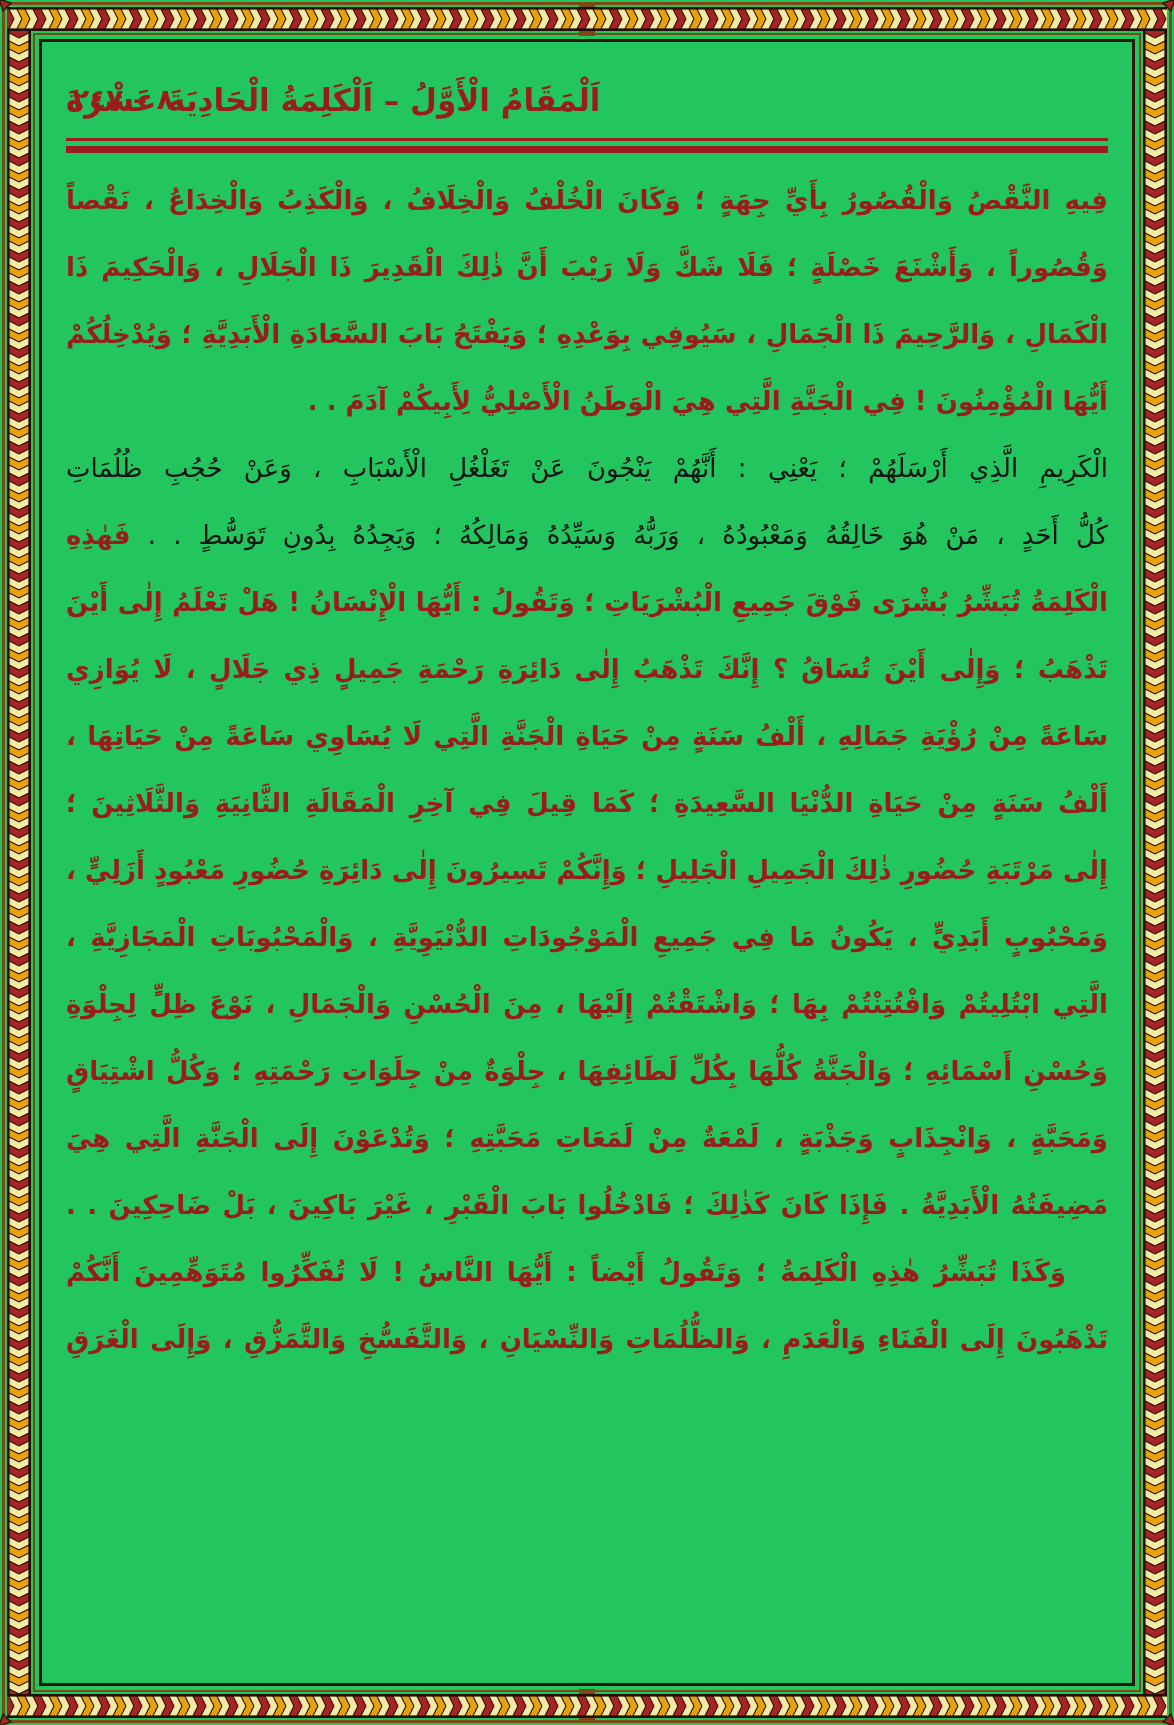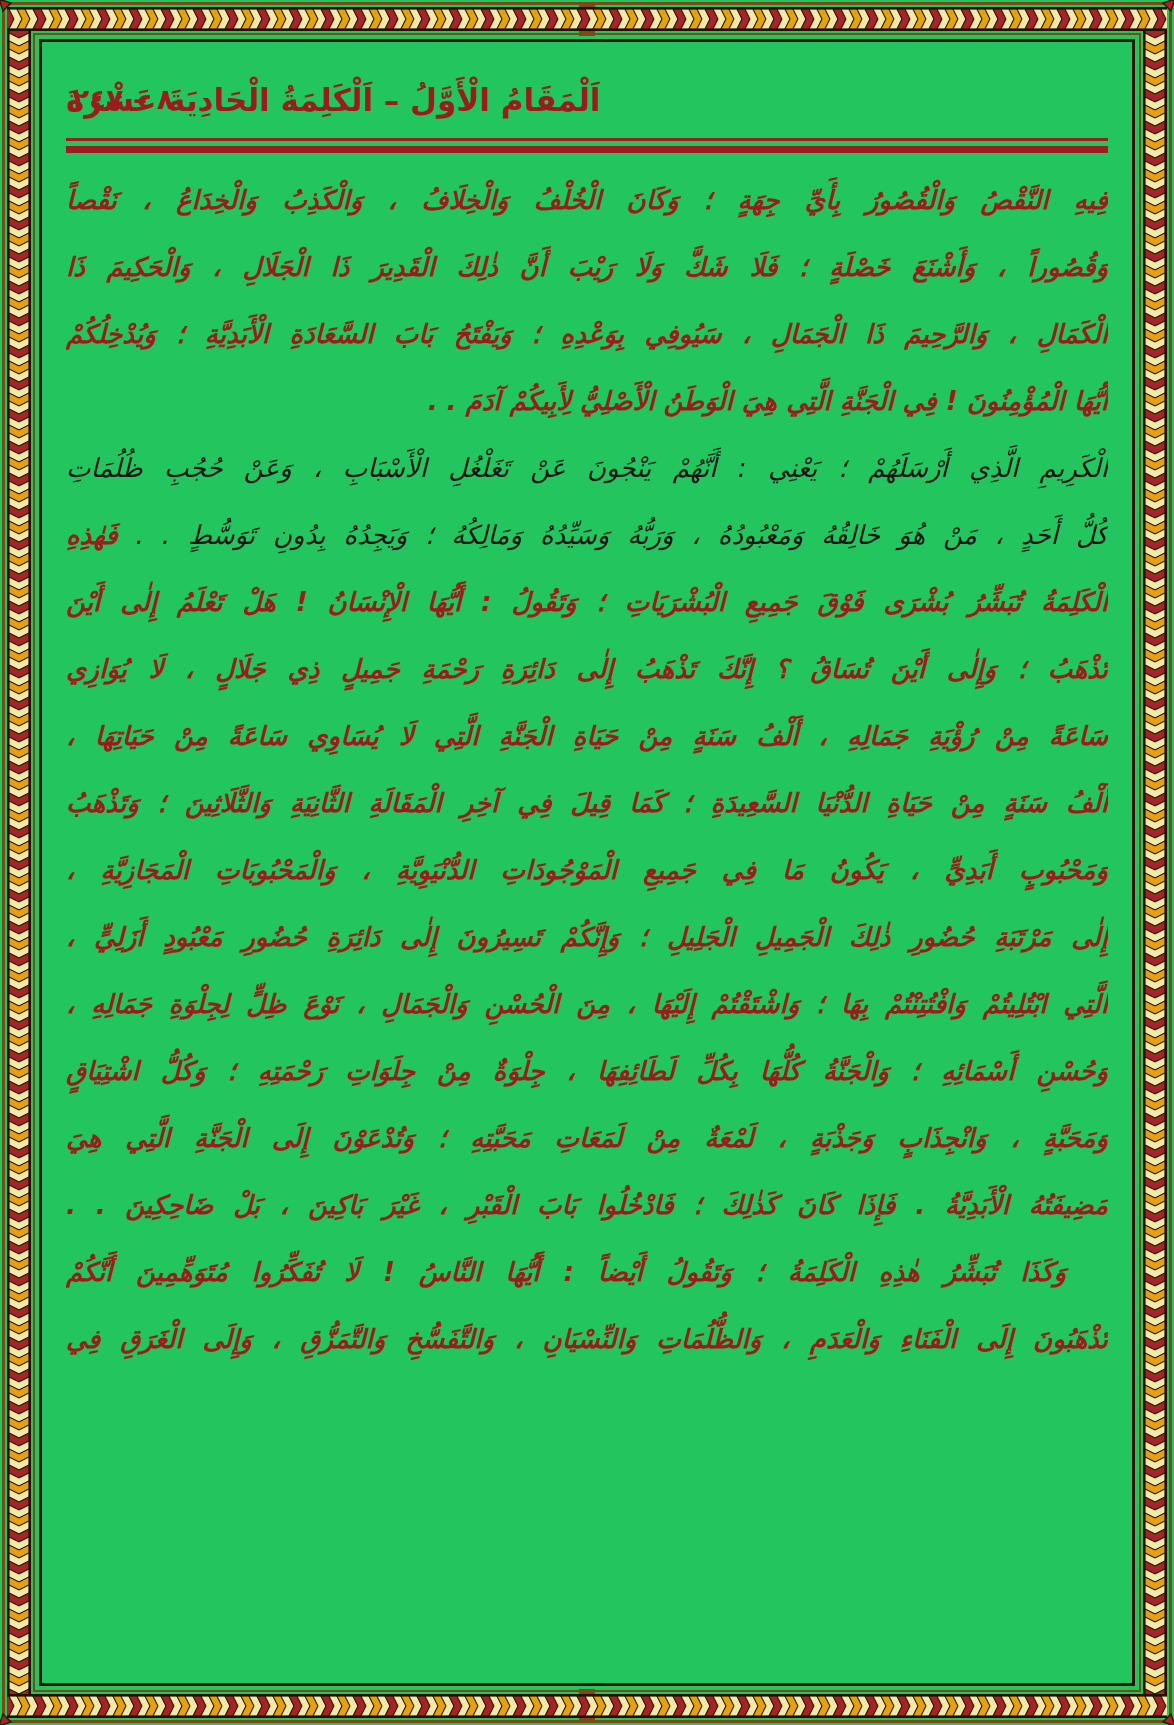--- a/index.html
+++ b/index.html
@@ -58,21 +58,21 @@
     position:absolute;left:6px;top:0;
     font-size:28px;font-weight:bold;
     color:var(--text-red);
     line-height:52px;
     direction:rtl;
   }
   .rules{margin-top:12px;}
   .rule-thin{height:3px;background:var(--rule-red);}
   .rule-gap{height:5px;}
   .rule-thick{height:7px;background:var(--rule-red);}
-  .body-lines{margin-top:14px;font-style:italic;}
+  .body-lines{margin-top:14px;}
   .line{
     font-size:26px;font-weight:bold;
     color:var(--text-red);
     line-height:67px;height:67px;
     text-align:justify;
     text-align-last:justify;
     overflow:hidden;
   }
   .line.indent{padding-right:42px;}
   .line.end-right{text-align-last:right;}
@@ -858,22 +858,22 @@
         <div class="line"><span class="seg-red">فِيهِ النَّقْصُ وَالْقُصُورُ بِأَيِّ جِهَةٍ ؛ وَكَانَ الْخُلْفُ وَالْخِلَافُ ، وَالْكَذِبُ وَالْخِدَاعُ ، نَقْصاً</span></div>
         <div class="line"><span class="seg-red">وَقُصُوراً ، وَأَشْنَعَ خَصْلَةٍ ؛ فَلَا شَكَّ وَلَا رَيْبَ أَنَّ ذٰلِكَ الْقَدِيرَ ذَا الْجَلَالِ ، وَالْحَكِيمَ ذَا</span></div>
         <div class="line"><span class="seg-red">الْكَمَالِ ، وَالرَّحِيمَ ذَا الْجَمَالِ ، سَيُوفِي بِوَعْدِهِ ؛ وَيَفْتَحُ بَابَ السَّعَادَةِ الْأَبَدِيَّةِ ؛ وَيُدْخِلُكُمْ</span></div>
         <div class="line end-right"><span class="seg-red">أَيُّهَا الْمُؤْمِنُونَ ! فِي الْجَنَّةِ الَّتِي هِيَ الْوَطَنُ الْأَصْلِيُّ لِأَبِيكُمْ آدَمَ . .</span></div>
         <div class="line"><span class="seg-black">الْكَرِيمِ الَّذِي أَرْسَلَهُمْ ؛ يَعْنِي : أَنَّهُمْ يَنْجُونَ عَنْ تَغَلْغُلِ الْأَسْبَابِ ، وَعَنْ حُجُبِ ظُلُمَاتِ</span></div>
         <div class="line"><span class="seg-black">كُلُّ أَحَدٍ ، مَنْ هُوَ خَالِقُهُ وَمَعْبُودُهُ ، وَرَبُّهُ وَسَيِّدُهُ وَمَالِكُهُ ؛ وَيَجِدُهُ بِدُونِ تَوَسُّطٍ . . </span><span class="seg-red">فَهٰذِهِ</span></div>
         <div class="line"><span class="seg-red">الْكَلِمَةُ تُبَشِّرُ بُشْرَى فَوْقَ جَمِيعِ الْبُشْرَيَاتِ ؛ وَتَقُولُ : أَيُّهَا الْإِنْسَانُ ! هَلْ تَعْلَمُ إِلٰى أَيْنَ</span></div>
         <div class="line"><span class="seg-red">تَذْهَبُ ؛ وَإِلٰى أَيْنَ تُسَاقُ ؟ إِنَّكَ تَذْهَبُ إِلٰى دَائِرَةِ رَحْمَةِ جَمِيلٍ ذِي جَلَالٍ ، لَا يُوَازِي</span></div>
         <div class="line"><span class="seg-red">سَاعَةً مِنْ رُؤْيَةِ جَمَالِهِ ، أَلْفُ سَنَةٍ مِنْ حَيَاةِ الْجَنَّةِ الَّتِي لَا يُسَاوِي سَاعَةً مِنْ حَيَاتِهَا ،</span></div>
         <div class="line"><span class="seg-red">أَلْفُ سَنَةٍ مِنْ حَيَاةِ الدُّنْيَا السَّعِيدَةِ ؛ كَمَا قِيلَ فِي آخِرِ الْمَقَالَةِ الثَّانِيَةِ وَالثَّلَاثِينَ ؛ وَتَذْهَبُ</span></div>
+        <div class="line"><span class="seg-red">إِلٰى مَرْتَبَةِ حُضُورِ ذٰلِكَ الْجَمِيلِ الْجَلِيلِ ؛ وَإِنَّكُمْ تَسِيرُونَ إِلٰى دَائِرَةِ حُضُورِ مَعْبُودٍ أَزَلِيٍّ ،</span></div>
         <div class="line"><span class="seg-red">وَمَحْبُوبٍ أَبَدِيٍّ ، يَكُونُ مَا فِي جَمِيعِ الْمَوْجُودَاتِ الدُّنْيَوِيَّةِ ، وَالْمَحْبُوبَاتِ الْمَجَازِيَّةِ ،</span></div>
-        <div class="line"><span class="seg-red">إِلٰى مَرْتَبَةِ حُضُورِ ذٰلِكَ الْجَمِيلِ الْجَلِيلِ ؛ وَإِنَّكُمْ تَسِيرُونَ إِلٰى دَائِرَةِ حُضُورِ مَعْبُودٍ أَزَلِيٍّ ،</span></div>
         <div class="line"><span class="seg-red">الَّتِي ابْتُلِيتُمْ وَافْتُتِنْتُمْ بِهَا ؛ وَاشْتَقْتُمْ إِلَيْهَا ، مِنَ الْحُسْنِ وَالْجَمَالِ ، نَوْعَ ظِلٍّ لِجِلْوَةِ جَمَالِهِ ،</span></div>
         <div class="line"><span class="seg-red">وَحُسْنِ أَسْمَائِهِ ؛ وَالْجَنَّةُ كُلُّهَا بِكُلِّ لَطَائِفِهَا ، جِلْوَةٌ مِنْ جِلَوَاتِ رَحْمَتِهِ ؛ وَكُلُّ اشْتِيَاقٍ</span></div>
         <div class="line"><span class="seg-red">وَمَحَبَّةٍ ، وَانْجِذَابٍ وَجَذْبَةٍ ، لَمْعَةٌ مِنْ لَمَعَاتِ مَحَبَّتِهِ ؛ وَتُدْعَوْنَ إِلَى الْجَنَّةِ الَّتِي هِيَ</span></div>
         <div class="line"><span class="seg-red">مَضِيفَتُهُ الْأَبَدِيَّةُ . فَإِذَا كَانَ كَذٰلِكَ ؛ فَادْخُلُوا بَابَ الْقَبْرِ ، غَيْرَ بَاكِينَ ، بَلْ ضَاحِكِينَ . .</span></div>
         <div class="line indent"><span class="seg-red">وَكَذَا تُبَشِّرُ هٰذِهِ الْكَلِمَةُ ؛ وَتَقُولُ أَيْضاً : أَيُّهَا النَّاسُ ! لَا تُفَكِّرُوا مُتَوَهِّمِينَ أَنَّكُمْ</span></div>
         <div class="line"><span class="seg-red">تَذْهَبُونَ إِلَى الْفَنَاءِ وَالْعَدَمِ ، وَالظُّلُمَاتِ وَالنِّسْيَانِ ، وَالتَّفَسُّخِ وَالتَّمَزُّقِ ، وَإِلَى الْغَرَقِ فِي</span></div>
       </div>
 
   </div>
 </div>

